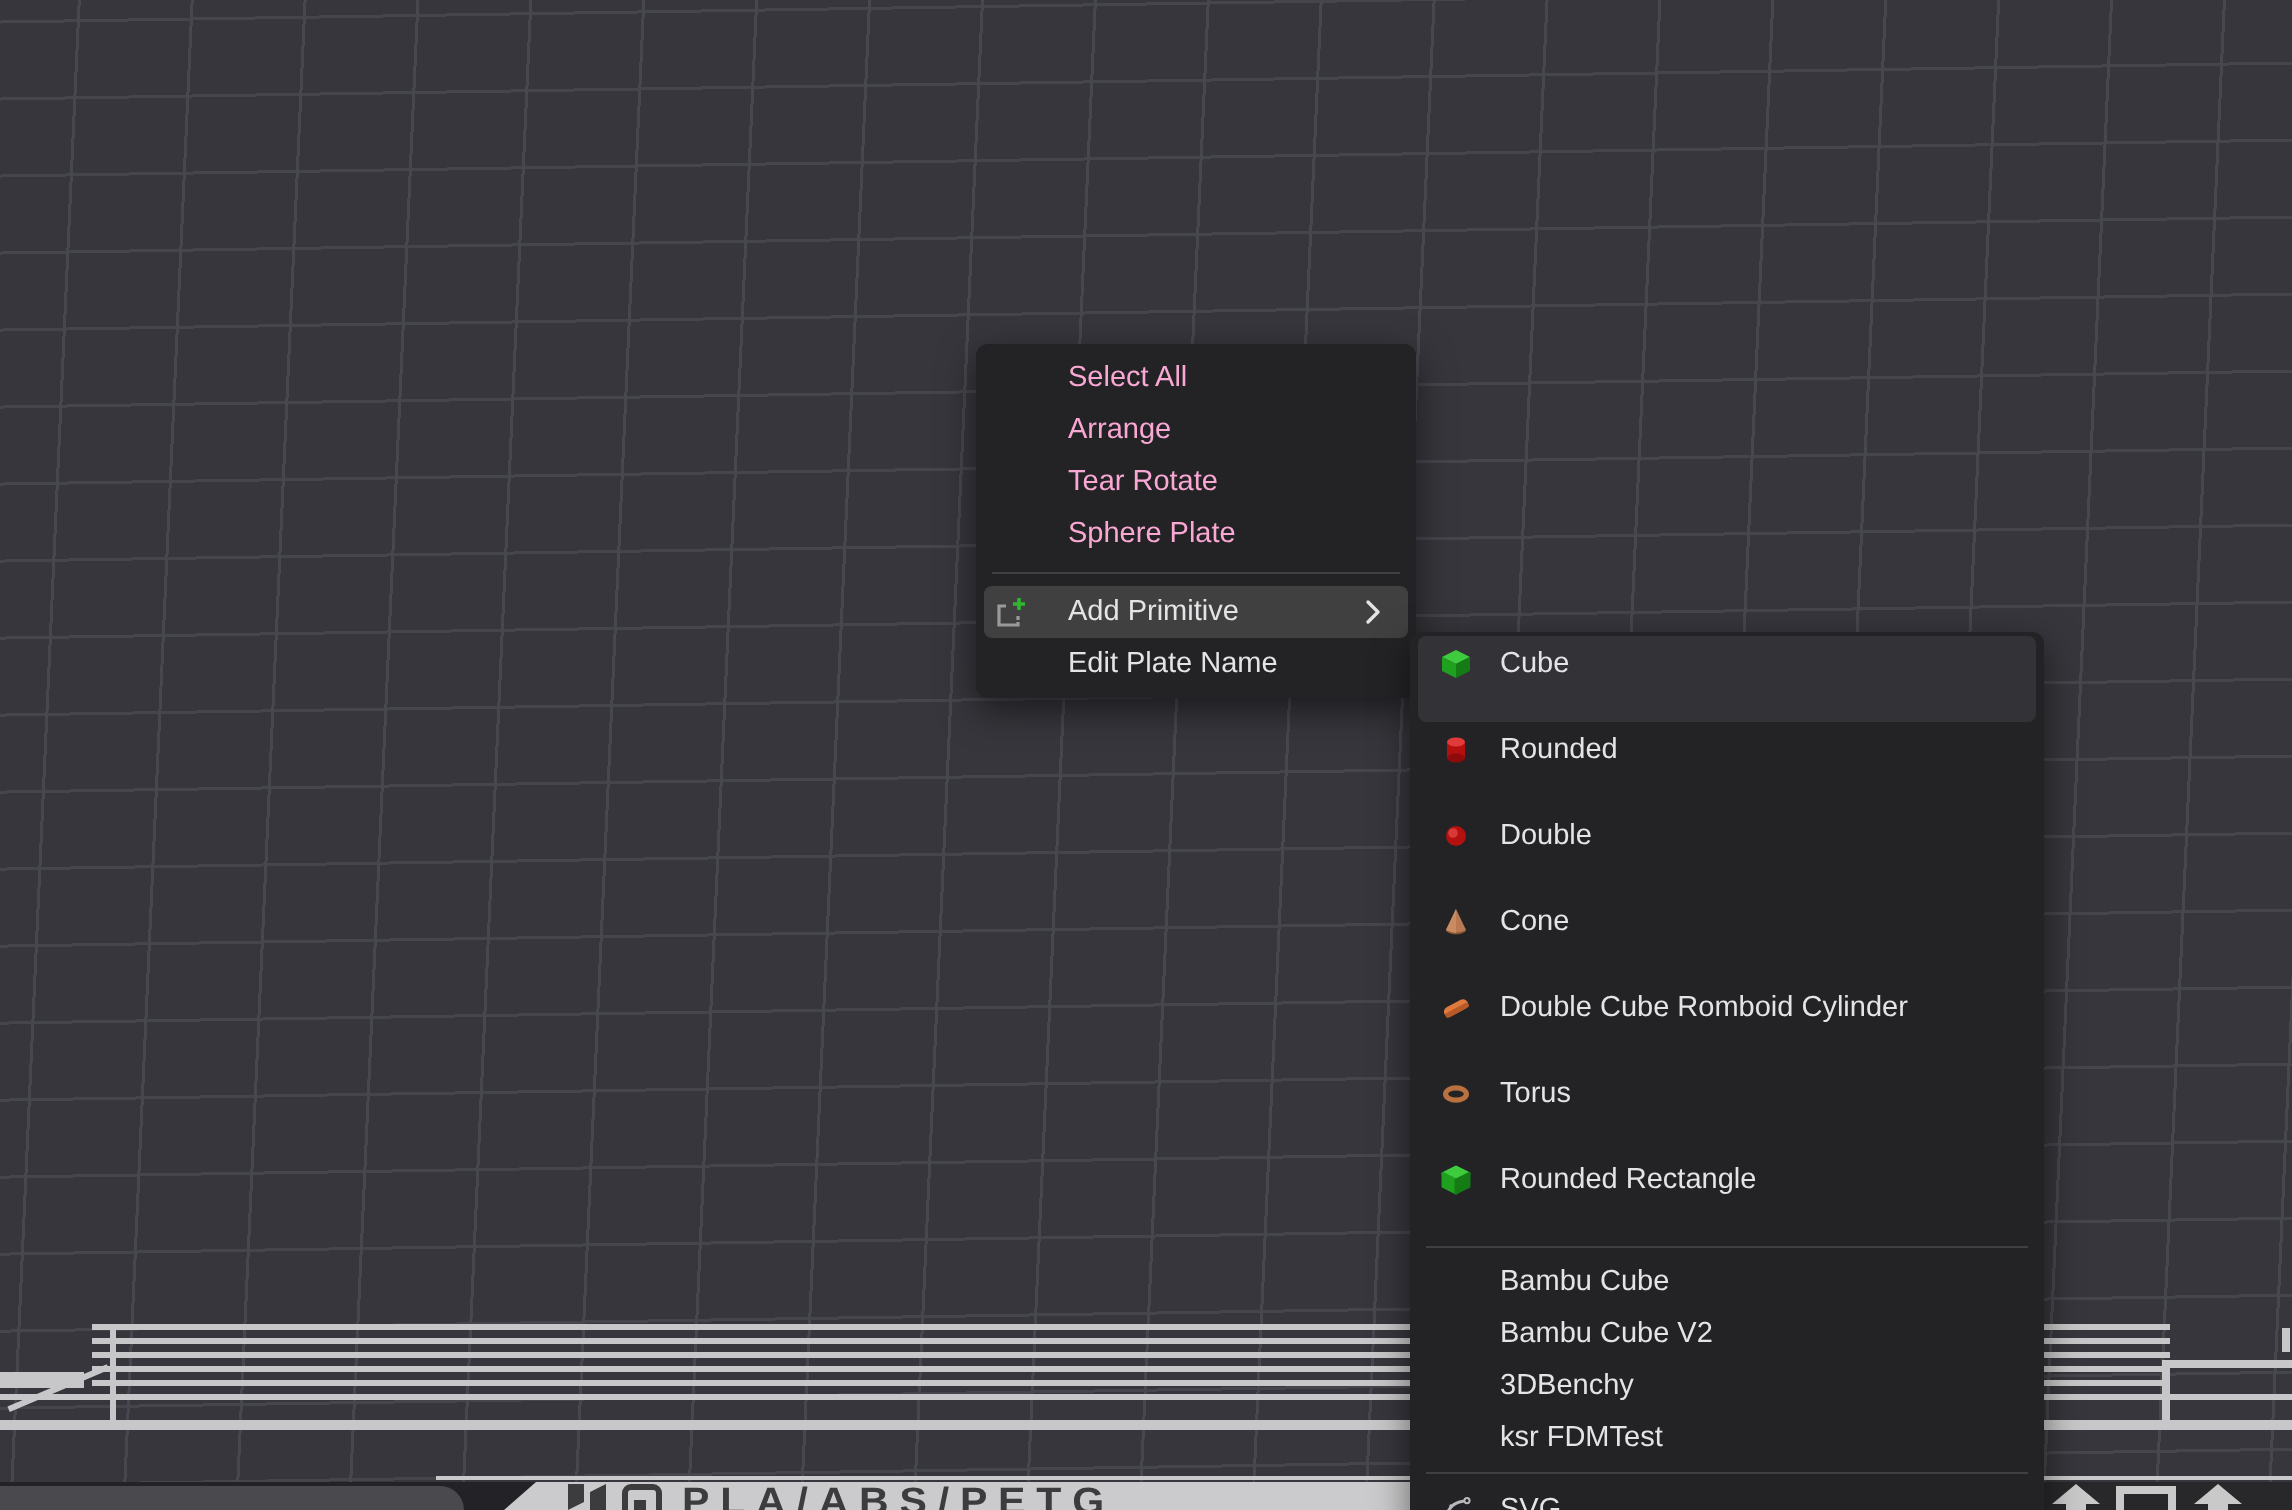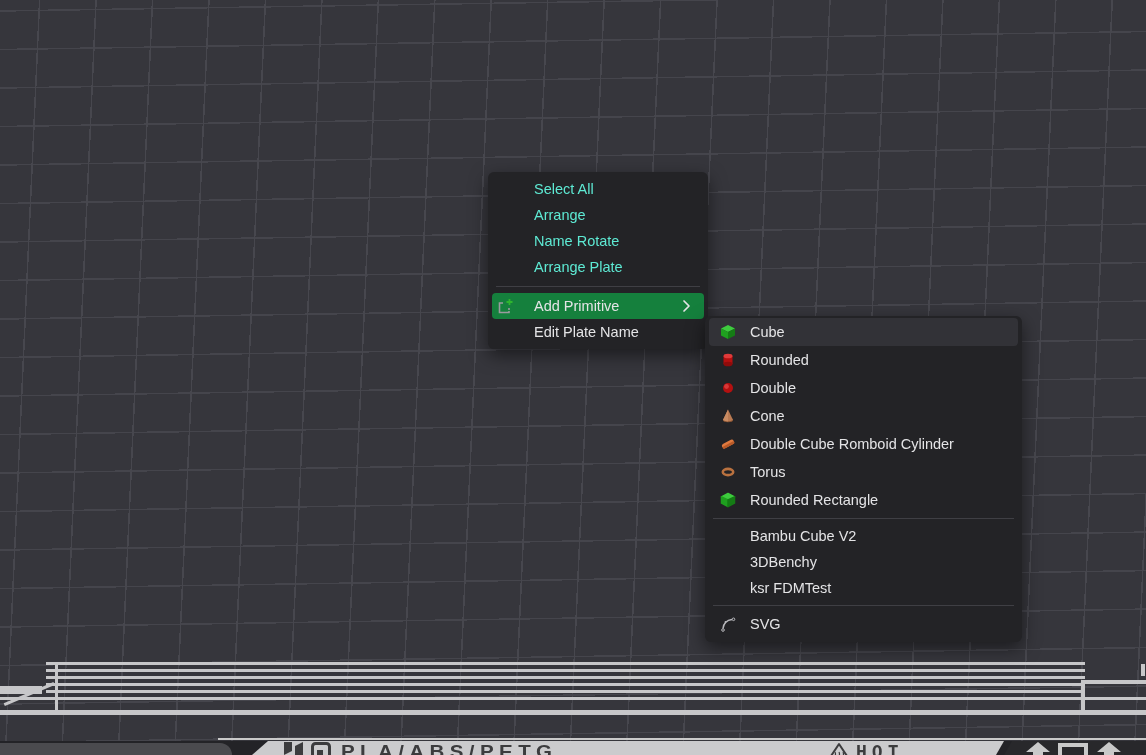--- a/index.html
+++ b/index.html
@@ -33,25 +33,25 @@
   .hot-text{font-family:"DejaVu Sans Mono",monospace;font-weight:bold;font-size:18px;letter-spacing:5px;line-height:20px;}
   
   .menu{
     position:absolute;background:#232326;border-radius:6px;z-index:10;
     box-shadow:0 6px 18px rgba(0,0,0,.5);
     font-size:14.5px;color:#e4e4e6;
   }
   .main-menu{left:488px;top:172px;width:220px;padding:4px 0;}
   .sub-menu{left:705px;top:316px;width:317px;padding:2px 0 4px 0;z-index:11;}
   .menu-row{position:relative;height:26px;line-height:26px;margin:0 4px;border-radius:4px;padding-left:42px;white-space:nowrap;}
-  .menu-row.disabled{color:#5eead4;}
-  .menu-row.hl{background:#15803d;}
+  .menu-row.disabled{color:#f9a8d4;}
+  .menu-row.hl{background:#404040;}
   .row-icon{position:absolute;left:6px;top:5px;width:16px;height:16px;}
   .chev{position:absolute;right:12px;top:5px;width:12px;height:16px;}
-  .sub-row{position:relative;height:28px;line-height:28px;margin:0 4px;border-radius:4px;padding-left:41px;white-space:nowrap;}
+  .sub-row{position:relative;height:43px;line-height:28px;margin:0 4px;border-radius:4px;padding-left:41px;white-space:nowrap;}
   .sub-row.short{height:26px;line-height:26px;}
   .sub-row.hl{background:#323237;}
   .p-icon{position:absolute;left:11px;top:6px;width:16px;height:16px;}
   .menu-sep{height:1px;background:#3f3f44;margin:6px 8px;}
   .sub-sep{height:1px;background:#3f3f44;margin:4px 8px;}
   svg{display:block;}
 </style>
 </head>
 <body>
 
@@ -115,22 +115,22 @@
   <span class="strip-item" style="left:1096px;">
     <svg width="26" height="22" viewBox="0 0 26 22">
         <path d="M13,0 L25,10 H18 V22 H8 V10 H1 Z" fill="#c9c9c9"></path>
       </svg>
   </span>
 </div>
 
 <div class="menu main-menu">
   <div class="menu-row disabled"><span>Select All</span></div>
   <div class="menu-row disabled"><span>Arrange</span></div>
-  <div class="menu-row disabled"><span>Name Rotate</span></div>
-  <div class="menu-row disabled"><span>Arrange Plate</span></div>
+  <div class="menu-row disabled"><span>Tear Rotate</span></div>
+  <div class="menu-row disabled"><span>Sphere Plate</span></div>
   <div class="menu-sep"></div>
   <div class="menu-row hl">
     <span class="row-icon">
       <svg width="16" height="16" viewBox="0 0 16 16">
           <path d="M3,5 h-1.5 v9.5 h9.5 v-1.5 M3,5 h2 M11,12 v-2" fill="none" stroke="#9a9a9e" stroke-width="1.6"></path>
           <path d="M11.5,1 v6 M8.5,4 h6" stroke="#2fb52f" stroke-width="1.8"></path>
         </svg>
     </span>
     <span>Add Primitive</span>
     <span class="chev">
@@ -209,20 +209,21 @@
             <polygon points="1.5,4.8 8,8 8,14.5 1.5,11.2" fill="#1fa01f" stroke="#1fa01f" stroke-width="1.5"></polygon>
             <polygon points="14.5,4.8 8,8 8,14.5 14.5,11.2" fill="#157c15" stroke="#157c15" stroke-width="1.5"></polygon>
           </g>
         </svg>
     </span>
     <span>Rounded Rectangle</span>
   </div>
 
   <div class="sub-sep"></div>
 
+  <div class="sub-row short"><span>Bambu Cube</span></div>
   <div class="sub-row short"><span>Bambu Cube V2</span></div>
   <div class="sub-row short"><span>3DBenchy</span></div>
   <div class="sub-row short"><span>ksr FDMTest</span></div>
 
   <div class="sub-sep"></div>
 
   <div class="sub-row">
     <span class="p-icon">
       <svg width="16" height="16" viewBox="0 0 16 16">
           <path d="M3,12.5 Q4,4.5 12,3.5" fill="none" stroke="#b9b9bd" stroke-width="1.5"></path>

